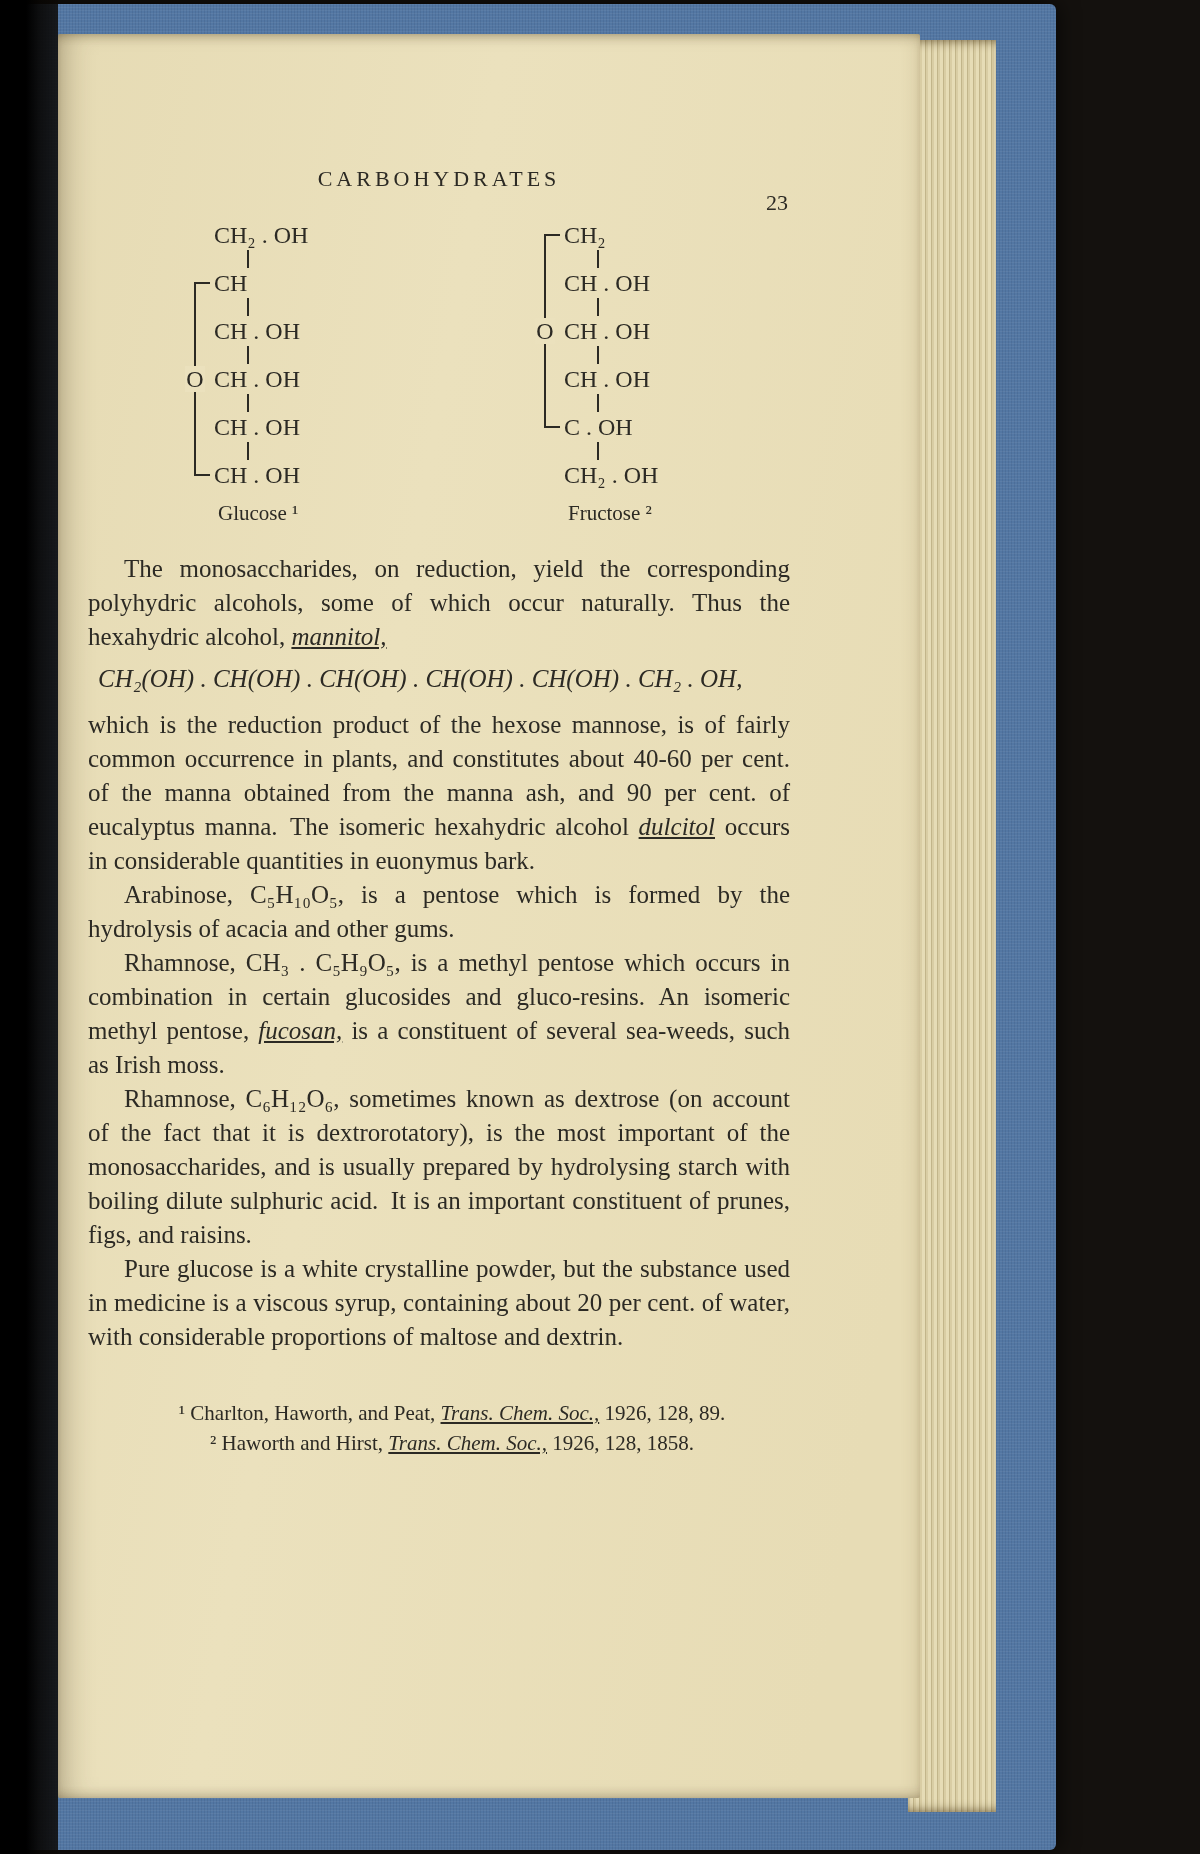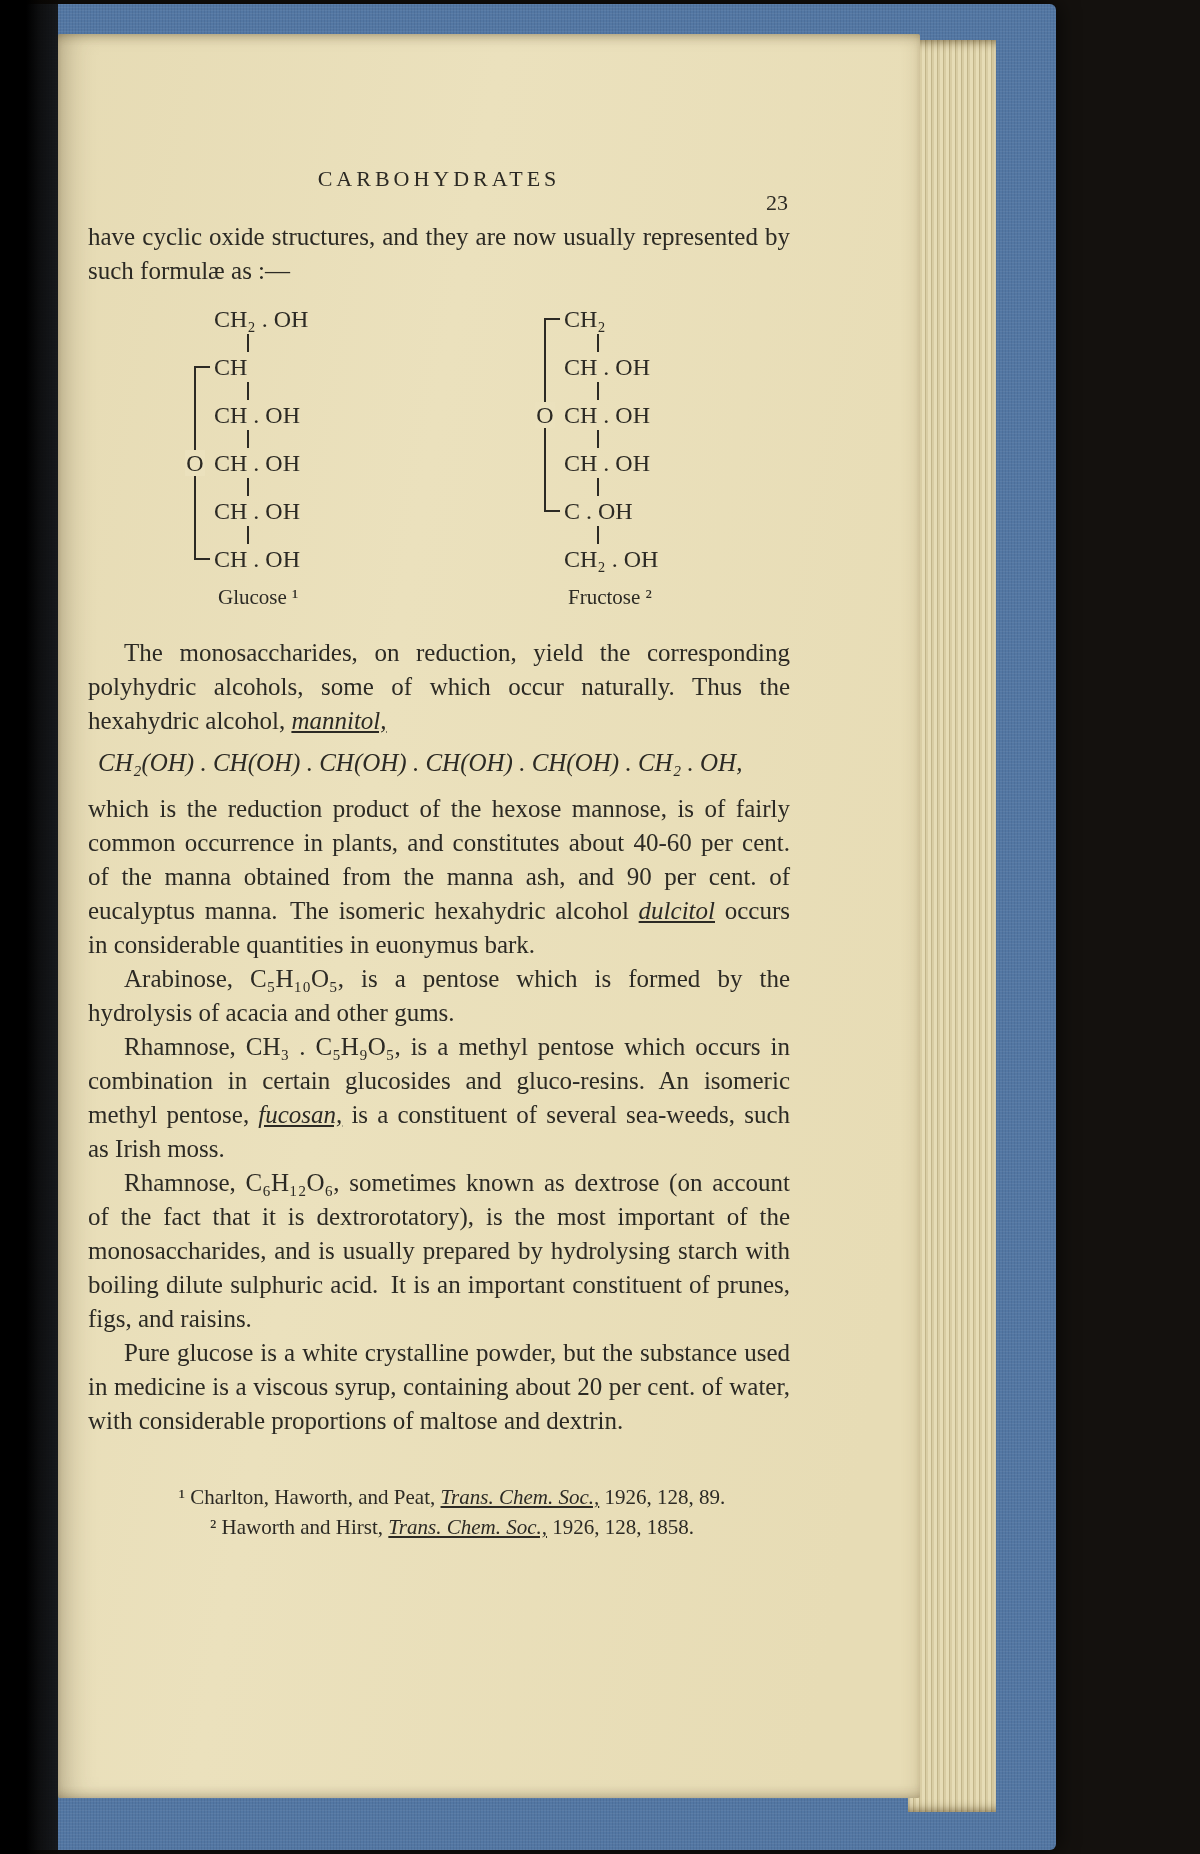--- a/index.html
+++ b/index.html
@@ -92,21 +92,20 @@
 <div class="gutter"></div>
 
 <div class="page">
   <div class="content">
 
     <div class="header-row">
       <span>CARBOHYDRATES</span>
       <span class="page-number">23</span>
     </div>
 
-    <p class="para"><span>have cyclic oxide structures, and they are now usually represented by such formulæ as :—</span></p>
 
     <div class="structures">
       <div class="chem-col">
         <div class="chem-body glucose">
           <div class="bracket"></div>
           <div class="o-atom">O</div>
           <div>
               <div class="crow">CH₂ . OH</div>
               <div class="bond"></div>
               <div class="crow">CH</div>

